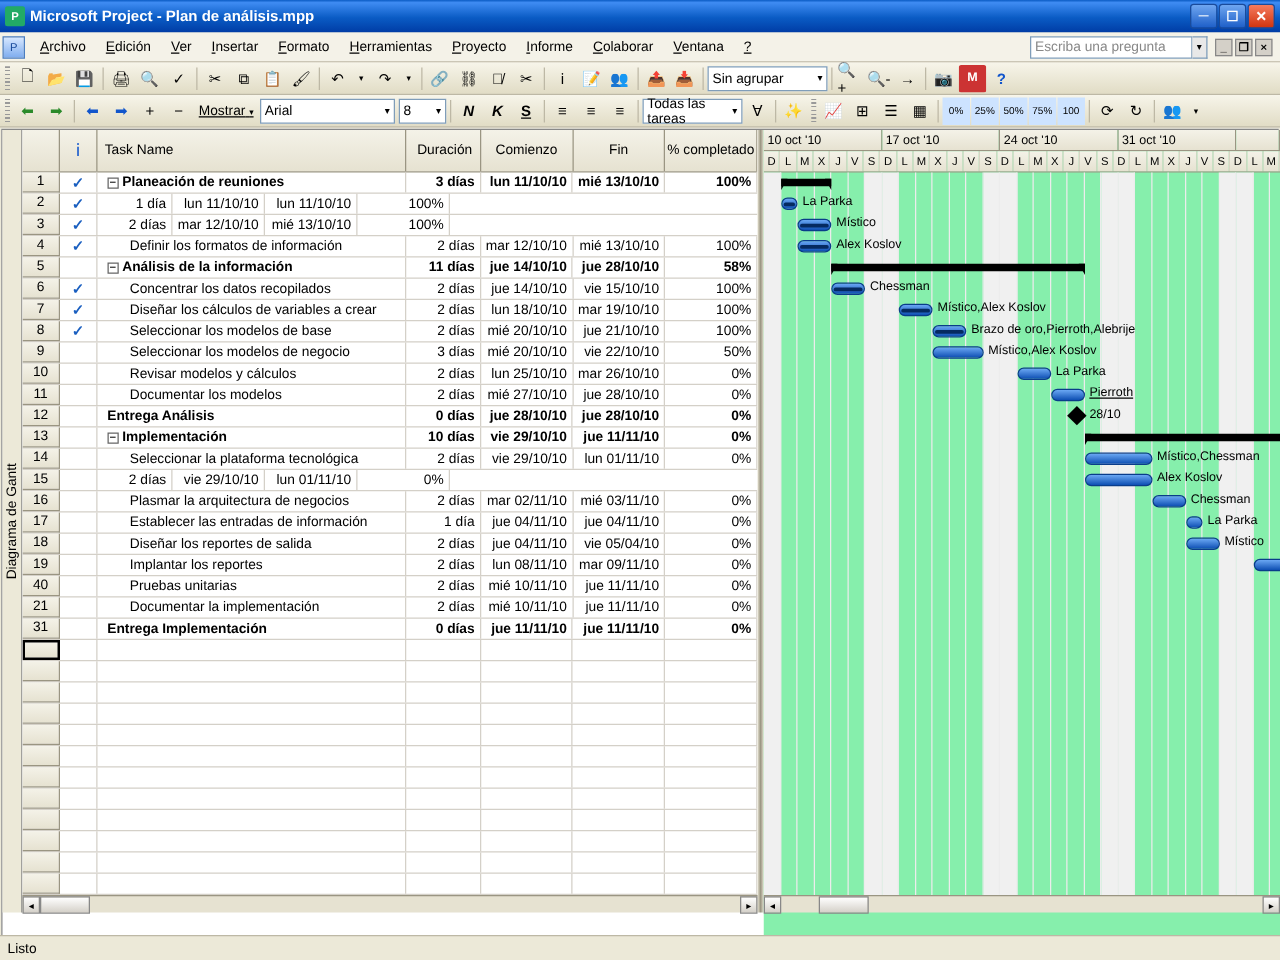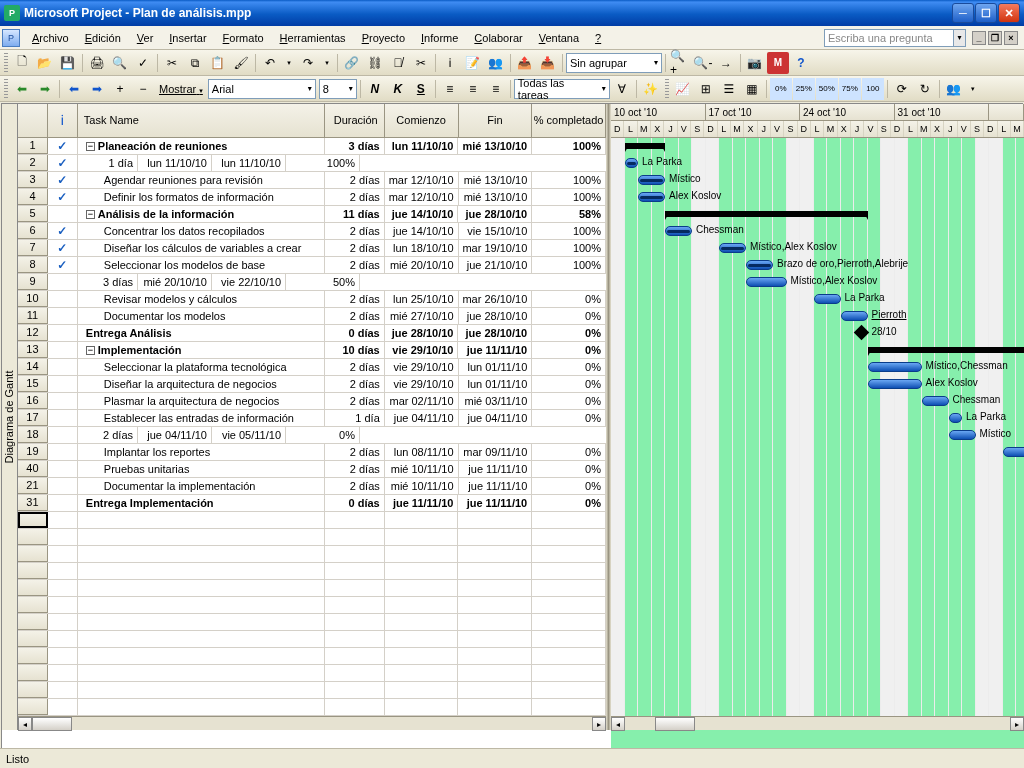--- a/index.html
+++ b/index.html
@@ -198,21 +198,21 @@
     </div>
   <span class="sep"></span>
   <span class="tb" style="font-weight:bold;font-style:italic;">N</span>
   <span class="tb" style="font-style:italic;font-weight:bold;">K</span>
   <span class="tb" style="text-decoration:underline;font-weight:bold;">S</span>
   <span class="sep"></span>
   <span class="tb">≡</span>
   <span class="tb">≡</span>
   <span class="tb">≡</span>
   <span class="sep"></span>
-  <div class="combo" style="width:96px;">
+  <div class="combo" style="width:80px;">
       <span>Todas las tareas</span>
       <span class="cdd">▾</span>
     </div>
   <span class="tb">∀</span>
   <span class="sep"></span>
   <span class="tb">✨</span>
   <span class="grip"></span>
   <span class="tb">📈</span>
   <span class="tb">⊞</span>
   <span class="tb">☰</span>
@@ -268,21 +268,20 @@
           <div class="td td-dur">1 día</div>
           <div class="td td-start">lun 11/10/10</div>
           <div class="td td-end">lun 11/10/10</div>
           <div class="td td-pct">100%</div>
         </div>
         <div class="trow">
           <div class="rh">3</div>
           <div class="td td-ind">
             <span class="check">✓</span>
           </div>
-          <div class="td td-name" style="padding-left: 26px;">Agendar reuniones para revisión</div>
           <div class="td td-dur">2 días</div>
           <div class="td td-start">mar 12/10/10</div>
           <div class="td td-end">mié 13/10/10</div>
           <div class="td td-pct">100%</div>
         </div>
         <div class="trow">
           <div class="rh">4</div>
           <div class="td td-ind">
             <span class="check">✓</span>
           </div>
@@ -330,20 +329,21 @@
           </div>
           <div class="td td-name" style="padding-left: 26px;">Seleccionar los modelos de base</div>
           <div class="td td-dur">2 días</div>
           <div class="td td-start">mié 20/10/10</div>
           <div class="td td-end">jue 21/10/10</div>
           <div class="td td-pct">100%</div>
         </div>
         <div class="trow">
           <div class="rh">9</div>
           <div class="td td-ind"></div>
+          <div class="td td-name" style="padding-left: 26px;">Seleccionar los modelos de negocio</div>
           <div class="td td-dur">3 días</div>
           <div class="td td-start">mié 20/10/10</div>
           <div class="td td-end">vie 22/10/10</div>
           <div class="td td-pct">50%</div>
         </div>
         <div class="trow">
           <div class="rh">10</div>
           <div class="td td-ind"></div>
           <div class="td td-name" style="padding-left: 26px;">Revisar modelos y cálculos</div>
           <div class="td td-dur">2 días</div>
@@ -383,21 +383,20 @@
           <div class="td td-ind"></div>
           <div class="td td-name" style="padding-left: 26px;">Seleccionar la plataforma tecnológica</div>
           <div class="td td-dur">2 días</div>
           <div class="td td-start">vie 29/10/10</div>
           <div class="td td-end">lun 01/11/10</div>
           <div class="td td-pct">0%</div>
         </div>
         <div class="trow">
           <div class="rh">15</div>
           <div class="td td-ind"></div>
-          <div class="td td-name" style="padding-left: 26px;">Diseñar la arquitectura de negocios</div>
           <div class="td td-dur">2 días</div>
           <div class="td td-start">vie 29/10/10</div>
           <div class="td td-end">lun 01/11/10</div>
           <div class="td td-pct">0%</div>
         </div>
         <div class="trow">
           <div class="rh">16</div>
           <div class="td td-ind"></div>
           <div class="td td-name" style="padding-left: 26px;">Plasmar la arquitectura de negocios</div>
           <div class="td td-dur">2 días</div>
@@ -410,23 +409,24 @@
           <div class="td td-ind"></div>
           <div class="td td-name" style="padding-left: 26px;">Establecer las entradas de información</div>
           <div class="td td-dur">1 día</div>
           <div class="td td-start">jue 04/11/10</div>
           <div class="td td-end">jue 04/11/10</div>
           <div class="td td-pct">0%</div>
         </div>
         <div class="trow">
           <div class="rh">18</div>
           <div class="td td-ind"></div>
+          <div class="td td-name" style="padding-left: 26px;">Diseñar los reportes de salida</div>
           <div class="td td-dur">2 días</div>
           <div class="td td-start">jue 04/11/10</div>
-          <div class="td td-end">vie 05/11/10</div>
+          <div class="td td-end">vie 05/04/10</div>
           <div class="td td-pct">0%</div>
         </div>
         <div class="trow">
           <div class="rh">19</div>
           <div class="td td-ind"></div>
           <div class="td td-name" style="padding-left: 26px;">Implantar los reportes</div>
           <div class="td td-dur">2 días</div>
           <div class="td td-start">lun 08/11/10</div>
           <div class="td td-end">mar 09/11/10</div>
           <div class="td td-pct">0%</div>

